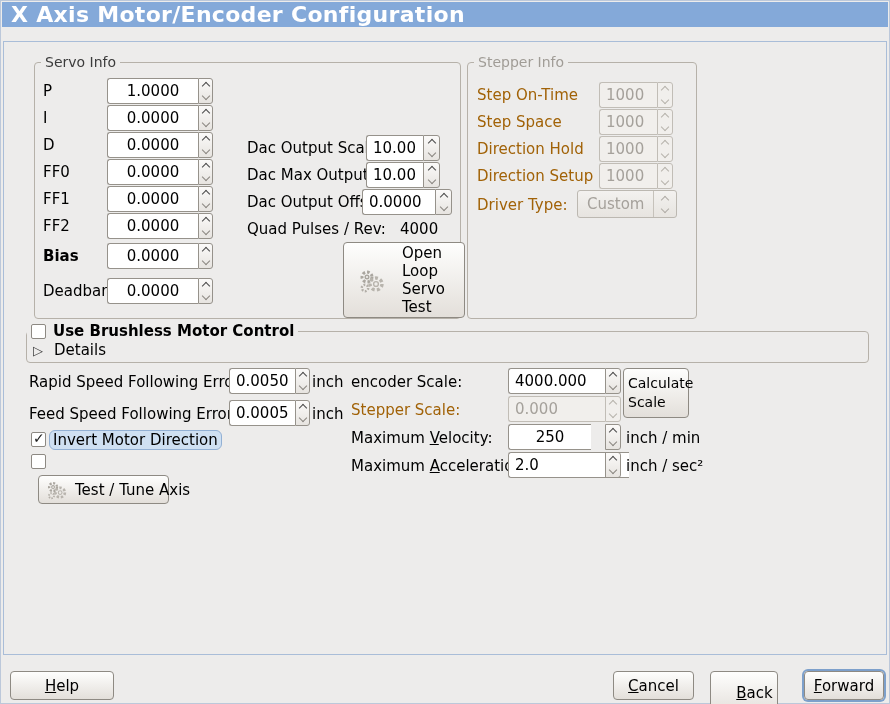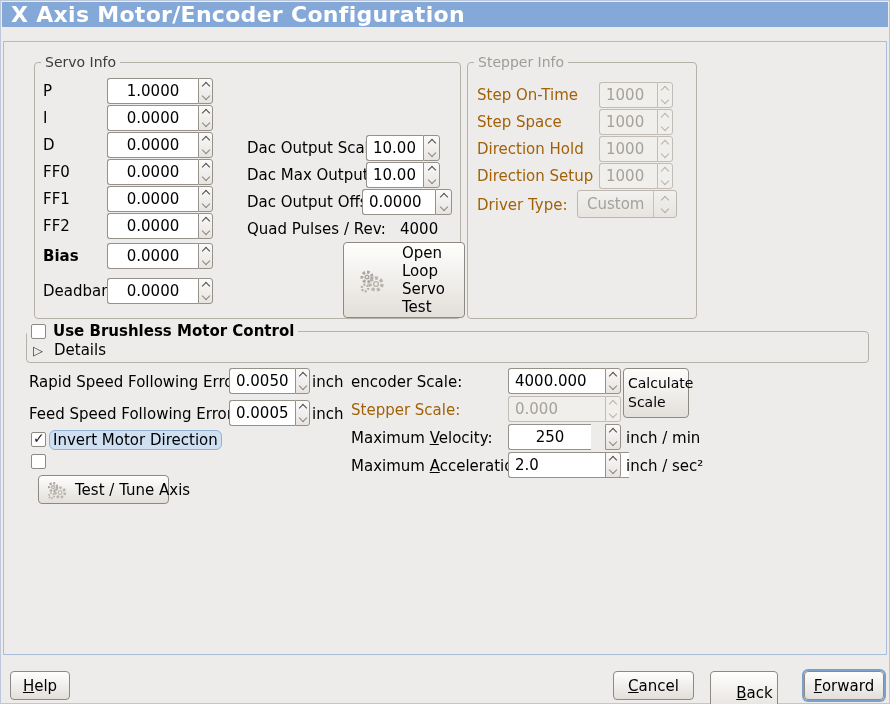--- a/index.html
+++ b/index.html
@@ -342,21 +342,21 @@
     <svg class="gears" style="left:7px; top:4px;" width="22" height="22" viewBox="0 0 28 28">
       <circle cx="9" cy="9" r="5" fill="none" stroke="#aaa69f" stroke-width="3" stroke-dasharray="2.6 2"></circle>
       <circle cx="9" cy="9" r="1.8" fill="none" stroke="#aaa69f" stroke-width="1.4"></circle>
       <circle cx="18" cy="16" r="6" fill="none" stroke="#b8b4ad" stroke-width="3.4" stroke-dasharray="3 2.3"></circle>
       <circle cx="18" cy="16" r="2.4" fill="none" stroke="#b8b4ad" stroke-width="1.4"></circle>
       <circle cx="7" cy="20" r="3.2" fill="none" stroke="#b2aea7" stroke-width="2.4" stroke-dasharray="1.8 1.5"></circle>
     </svg>
     <span style="margin-left:36px;">Test / Tune Axis</span>
   </div>
 
-  <div class="btn" style="left:9px; top:670px; width:60px; height:29px;">
+  <div class="btn" style="left:9px; top:670px; width:104px; height:29px;">
     <span><span class="mn">H</span><span>elp</span></span>
   </div>
   <div class="btn" style="left:612px; top:670px; width:81px; height:29px;">
     <span><span class="mn">C</span><span>ancel</span></span>
   </div>
   <div class="btn" style="left:709px; top:670px; width:68px; height:44px;padding-left:21px;">
     <span><span class="mn">B</span><span>ack</span></span>
   </div>
   <div class="btn focus" style="left:803px; top:670px; width:80px; height:29px;">
     <span><span class="mn">F</span><span>orward</span></span>

